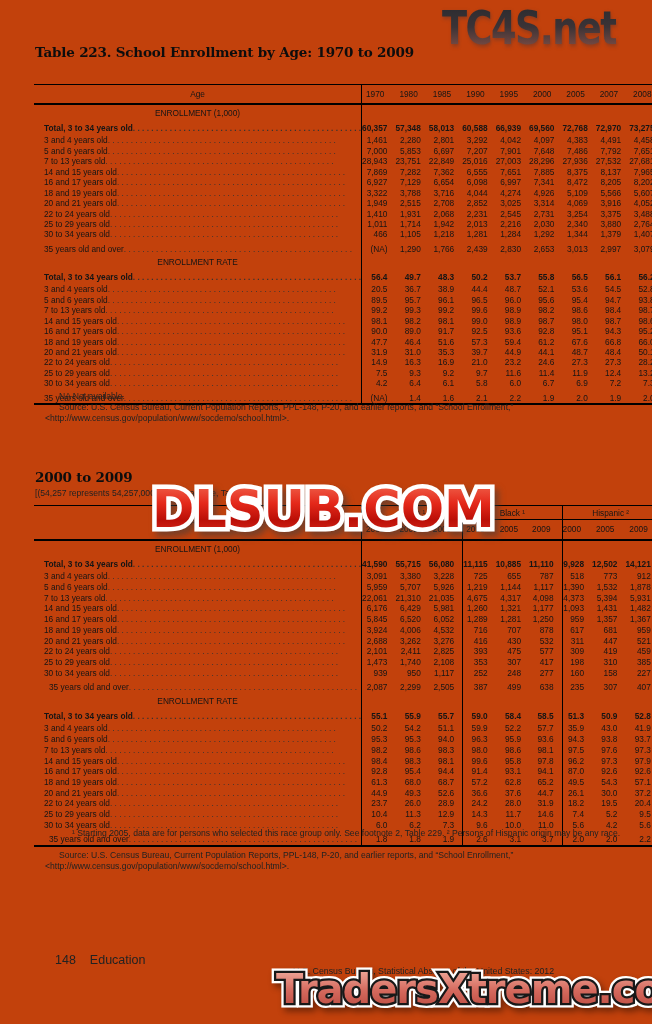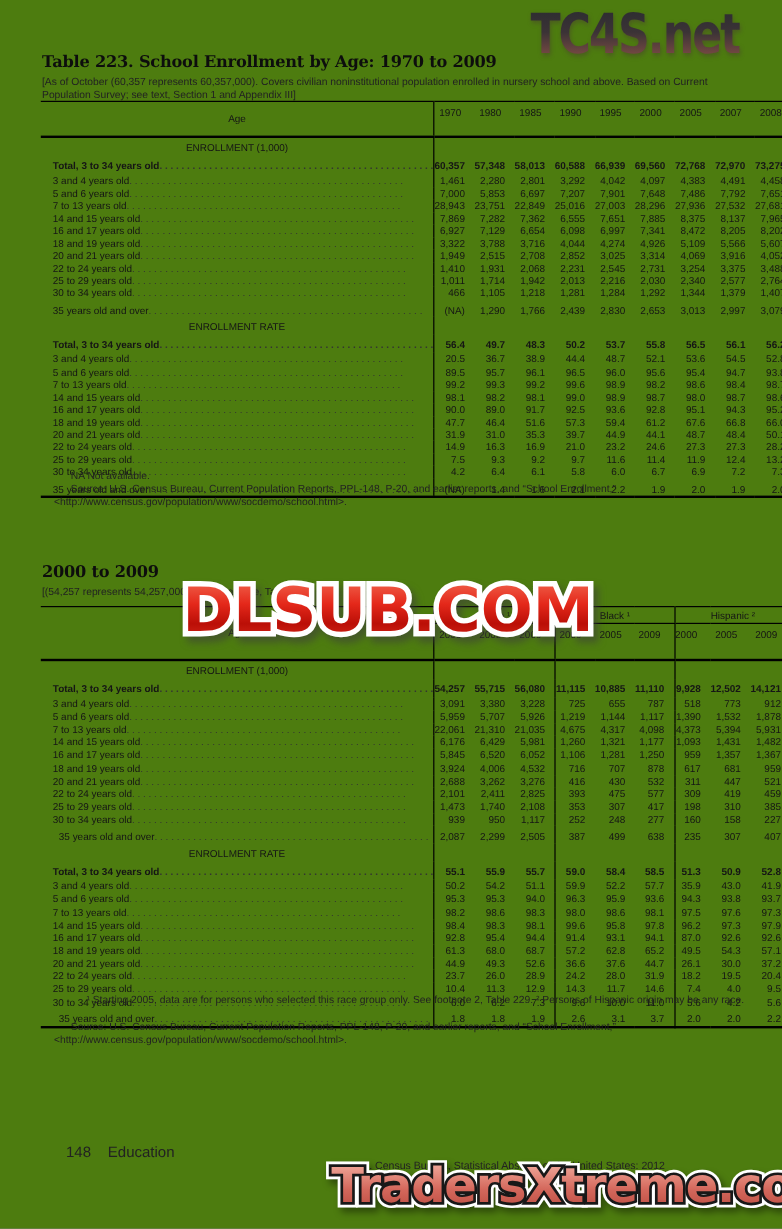--- a/index.html
+++ b/index.html
@@ -1,34 +1,34 @@
 <!DOCTYPE html>
 <html><head>
 <meta charset="utf-8">
 <style>
   html,body{margin:0;padding:0;background:#888;}
-  .page{position:relative;width:652px;height:1024px;background:#4d7c0f;overflow:hidden;
+  .page{position:relative;width:652px;height:1024px;background:#c2410c;overflow:hidden;
         font-family:"Liberation Sans",sans-serif;color:#111;}
 
   
   .tbl-title{position:absolute;left:35px;font:700 13.5px/16px "DejaVu Serif",serif;
              color:#0d0d0d;letter-spacing:-.2px;}
   .headnote{position:absolute;left:35px;width:575px;font:8.6px/10.8px "Liberation Sans",sans-serif;color:#222;}
   .noteblk{position:absolute;font:8.6px/10.6px "Liberation Sans",sans-serif;color:#222;}
 
   
   table.dt{border-collapse:collapse;table-layout:fixed;position:absolute;
            border-top:1px solid #000;border-bottom:2px solid #000;}
   .dt th,.dt td{padding:0;font:8.3px/10.45px "Liberation Sans",sans-serif;color:#151515;
                 overflow:hidden;white-space:nowrap;}
   .t224 .dt td{line-height:10.7px;}
   .dt th.stub-h{text-align:center;font-weight:400;border-bottom:2px solid #000;}
   .dt th.grp{text-align:center;font-weight:400;border-bottom:1px solid #000;padding:2px 0 1px;}
   .dt thead tr:last-child th{border-bottom:2px solid #000;}
-  .dt th.yr{text-align:right;padding:4px 11px 14px 0;font-weight:400;}
+  .dt th.yr{text-align:right;padding:4px 11px 4px 0;font-weight:400;}
   .dt td.val{text-align:right;padding-right:8px;}
   .gsep{border-left:1px solid #000;}
   .dt td.stub{padding-left:0;}
   .stubwrap{display:flex;align-items:baseline;padding-left:10px;}
   .lbl{flex:0 0 auto;}
   .dots{flex:1 1 auto;overflow:hidden;white-space:nowrap;color:#333;}
   .dots::after{content:" . . . . . . . . . . . . . . . . . . . . . . . . . . . . . . . . . . . . . . . . . . . . . . . . . .";}
   .dt td.sect{text-align:center;padding:3px 0 1px;}
   tr.total td{font-weight:700;padding-top:3px;padding-bottom:2px;}
   tr.total .dots{font-weight:700;}
@@ -63,21 +63,20 @@
   .traders-mid{-webkit-text-stroke:4.5px #181818;color:#181818;}
   .traders-fill{color:#c9584d;background:linear-gradient(180deg,#eda193 8%,#d4685c 55%,#bc4c41 100%);
       -webkit-background-clip:text;background-clip:text;-webkit-text-fill-color:transparent;}
 </style>
 </head>
 <body>
 
 <div class="page">
 
   <div class="tbl-title" style="top:44px">Table 223. School Enrollment by Age: 1970 to 2009</div>
-  <div class="headnote" style="top:63px">[As of October (60,357 represents 60,357,000). Covers civilian noninstitutional population enrolled in nursery school and above. Based on Current Population Survey; see text, Section 1 and Appendix III]</div>
   <div class="t223">
       <table class="dt" style="left: 34px; top: 84px;">
         <colgroup>
           <col style="width: 152px;">
           <col style="width: 45px;">
           <col style="width: 45px;">
           <col style="width: 45px;">
           <col style="width: 46px;">
           <col style="width: 45px;">
           <col style="width: 46px;">
@@ -264,21 +263,21 @@
                 <span class="dots"></span>
               </div>
             </td>
             <td class="val gsep">1,011</td>
             <td class="val">1,714</td>
             <td class="val">1,942</td>
             <td class="val">2,013</td>
             <td class="val">2,216</td>
             <td class="val">2,030</td>
             <td class="val">2,340</td>
-            <td class="val">2,577</td>
+            <td class="val">3,880</td>
             <td class="val">2,764</td>
           </tr>
           <tr>
             <td class="stub">
               <div class="stubwrap">
                 <span class="lbl">30 to 34 years old</span>
                 <span class="dots"></span>
               </div>
             </td>
             <td class="val gsep">466</td>
@@ -565,21 +564,21 @@
             <td class="gsep" colspan="3"></td>
             <td class="gsep" colspan="3"></td>
           </tr>
           <tr class="total">
             <td class="stub">
               <div class="stubwrap">
                 <span class="lbl">Total, 3 to 34 years old</span>
                 <span class="dots"></span>
               </div>
             </td>
-            <td class="val gsep">54,257</td>
+            <td class="val gsep">41,590</td>
             <td class="val">55,715</td>
             <td class="val">56,080</td>
             <td class="val gsep">11,115</td>
             <td class="val">10,885</td>
             <td class="val">11,110</td>
             <td class="val gsep">9,928</td>
             <td class="val">12,502</td>
             <td class="val">14,121</td>
           </tr>
           <tr>
@@ -653,21 +652,21 @@
           <tr>
             <td class="stub">
               <div class="stubwrap">
                 <span class="lbl">16 and 17 years old</span>
                 <span class="dots"></span>
               </div>
             </td>
             <td class="val gsep">5,845</td>
             <td class="val">6,520</td>
             <td class="val">6,052</td>
-            <td class="val gsep">1,106</td>
+            <td class="val gsep">1,289</td>
             <td class="val">1,281</td>
             <td class="val">1,250</td>
             <td class="val gsep">959</td>
             <td class="val">1,357</td>
             <td class="val">1,367</td>
           </tr>
           <tr>
             <td class="stub">
               <div class="stubwrap">
                 <span class="lbl">18 and 19 years old</span>
@@ -935,21 +934,21 @@
                 <span class="dots"></span>
               </div>
             </td>
             <td class="val gsep">10.4</td>
             <td class="val">11.3</td>
             <td class="val">12.9</td>
             <td class="val gsep">14.3</td>
             <td class="val">11.7</td>
             <td class="val">14.6</td>
             <td class="val gsep">7.4</td>
-            <td class="val">4.0</td>
+            <td class="val">5.2</td>
             <td class="val">9.5</td>
           </tr>
           <tr>
             <td class="stub">
               <div class="stubwrap">
                 <span class="lbl">30 to 34 years old</span>
                 <span class="dots"></span>
               </div>
             </td>
             <td class="val gsep">6.0</td>

